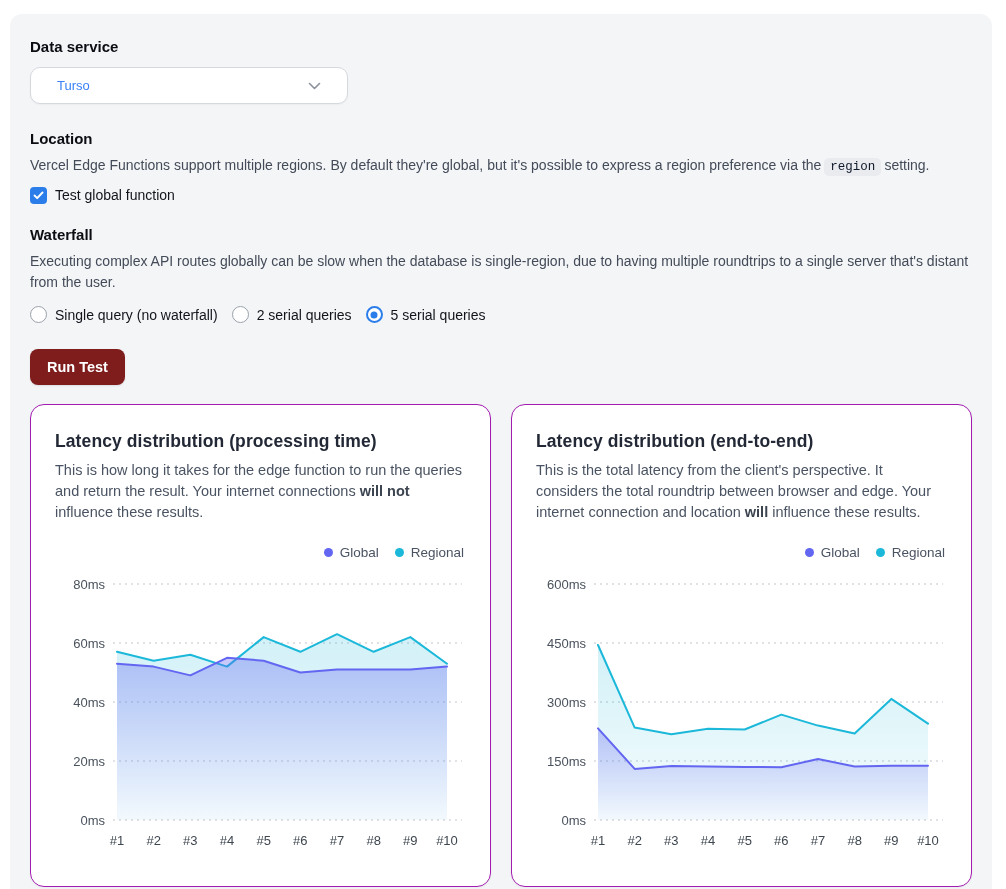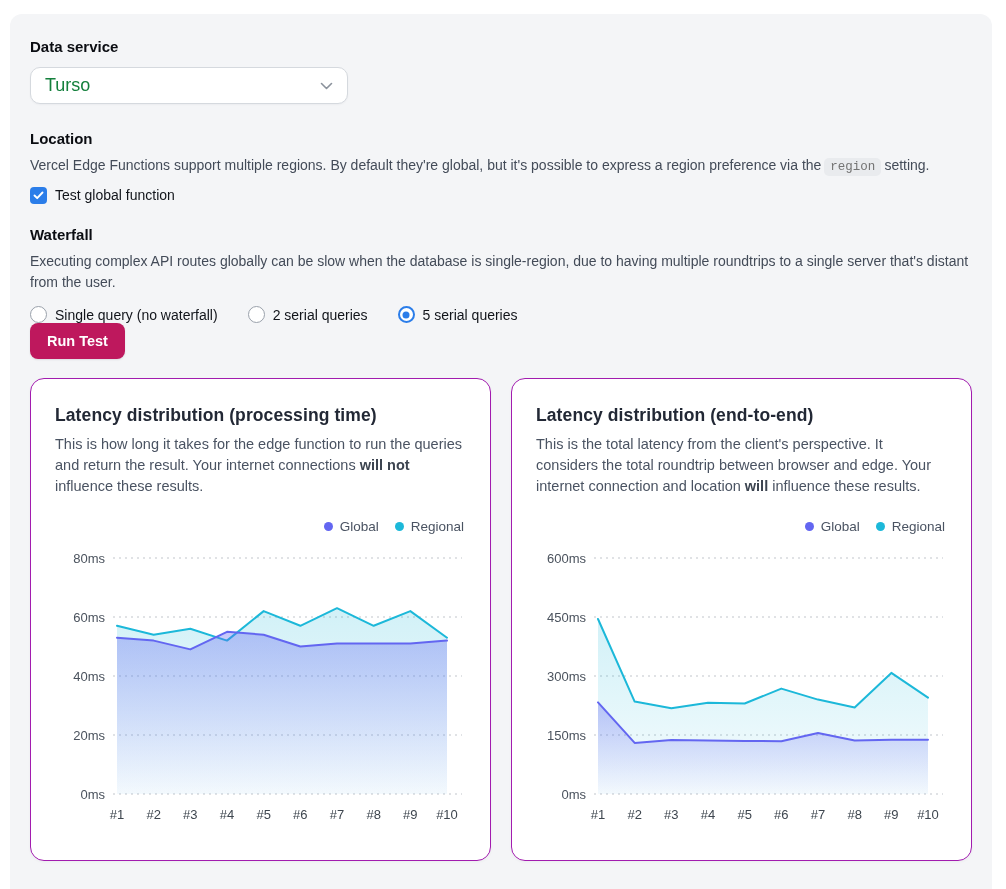--- a/index.html
+++ b/index.html
@@ -12,56 +12,56 @@
   .panel {
     position:absolute; left:10px; top:14px; width:982px; height:877px;
     background:#f4f5f7; border-radius:12px 12px 0 0;
     padding:24px 20px 0 20px;
   }
   .section-label { font-size:15px; font-weight:700; color:#0b0d12; margin:0 0 12px 0; }
   
   .select {
     width:318px; height:37px; background:#ffffff; border:1px solid #d5d9de;
     border-radius:10px; display:flex; align-items:center; justify-content:space-between;
-    padding:0 14px; font-size:18px; color:#15803d; cursor:default;
+    padding:0 26px; font-size:13px; color:#3b82f6; cursor:default;
     box-shadow:0 1px 2px rgba(16,24,40,.04);
   }
   .select .chev { display:flex; align-items:center; }
   
   .desc-line {
     font-size:14px; color:#434b58; margin:8px 0 10px 0; line-height:1.5; white-space:nowrap;
   }
   .desc-wrap {
     font-size:14px; color:#434b58; margin:8px 0 12px 0; line-height:1.55; max-width:945px;
   }
   .code-chip {
     font-family:"Liberation Mono","DejaVu Sans Mono",monospace; font-size:12.5px;
-    background:#e9ebee; border-radius:5px; padding:2px 6px; color:#737373; margin:0 3px;
-  }
-  
-  .choice-row { display:flex; align-items:center; gap:30px; margin:0 0 0 0; }
+    background:#e9ebee; border-radius:5px; padding:2px 6px; color:#0f172a; margin:0 3px;
+  }
+  
+  .choice-row { display:flex; align-items:center; gap:14px; margin:0 0 0 0; }
   .choice { display:flex; align-items:center; gap:8px; font-size:14px; color:#11141a; cursor:default; }
   .checkbox {
     width:17px; height:17px; border-radius:4px; background:#2b7de9;
     display:flex; align-items:center; justify-content:center; flex:none;
   }
   .radio {
     width:17px; height:17px; border-radius:50%; background:#fff;
     border:1.5px solid #9aa1ab; flex:none; position:relative;
   }
   .radio.selected { border:2px solid #2b7de9; }
   .radio.selected::after {
     content:""; position:absolute; left:50%; top:50%; width:7px; height:7px;
     transform:translate(-50%,-50%); border-radius:50%; background:#2b7de9;
   }
   .spacer-lg { height:26px; }
   .spacer-md { height:22px; }
   
   .run-btn {
-    display:inline-block; background:#be185d; color:#ffffff;
+    margin-top:26px; display:inline-block; background:#7f1d1d; color:#ffffff;
     border:none; border-radius:8px; padding:10px 17px; font-size:14.5px; font-weight:700;
     font-family:"Liberation Sans", sans-serif; cursor:pointer;
     box-shadow:0 1px 2px rgba(16,24,40,.1);
   }
   
   .cards { display:flex; gap:20px; margin-top:19px; }
   .card {
     flex:1 1 0; height:483px; background:#ffffff; border-radius:14px;
     border:1px solid #a21caf; box-shadow:0 1px 3px rgba(16,24,40,.04);
     padding:26px 24px 0 24px;

